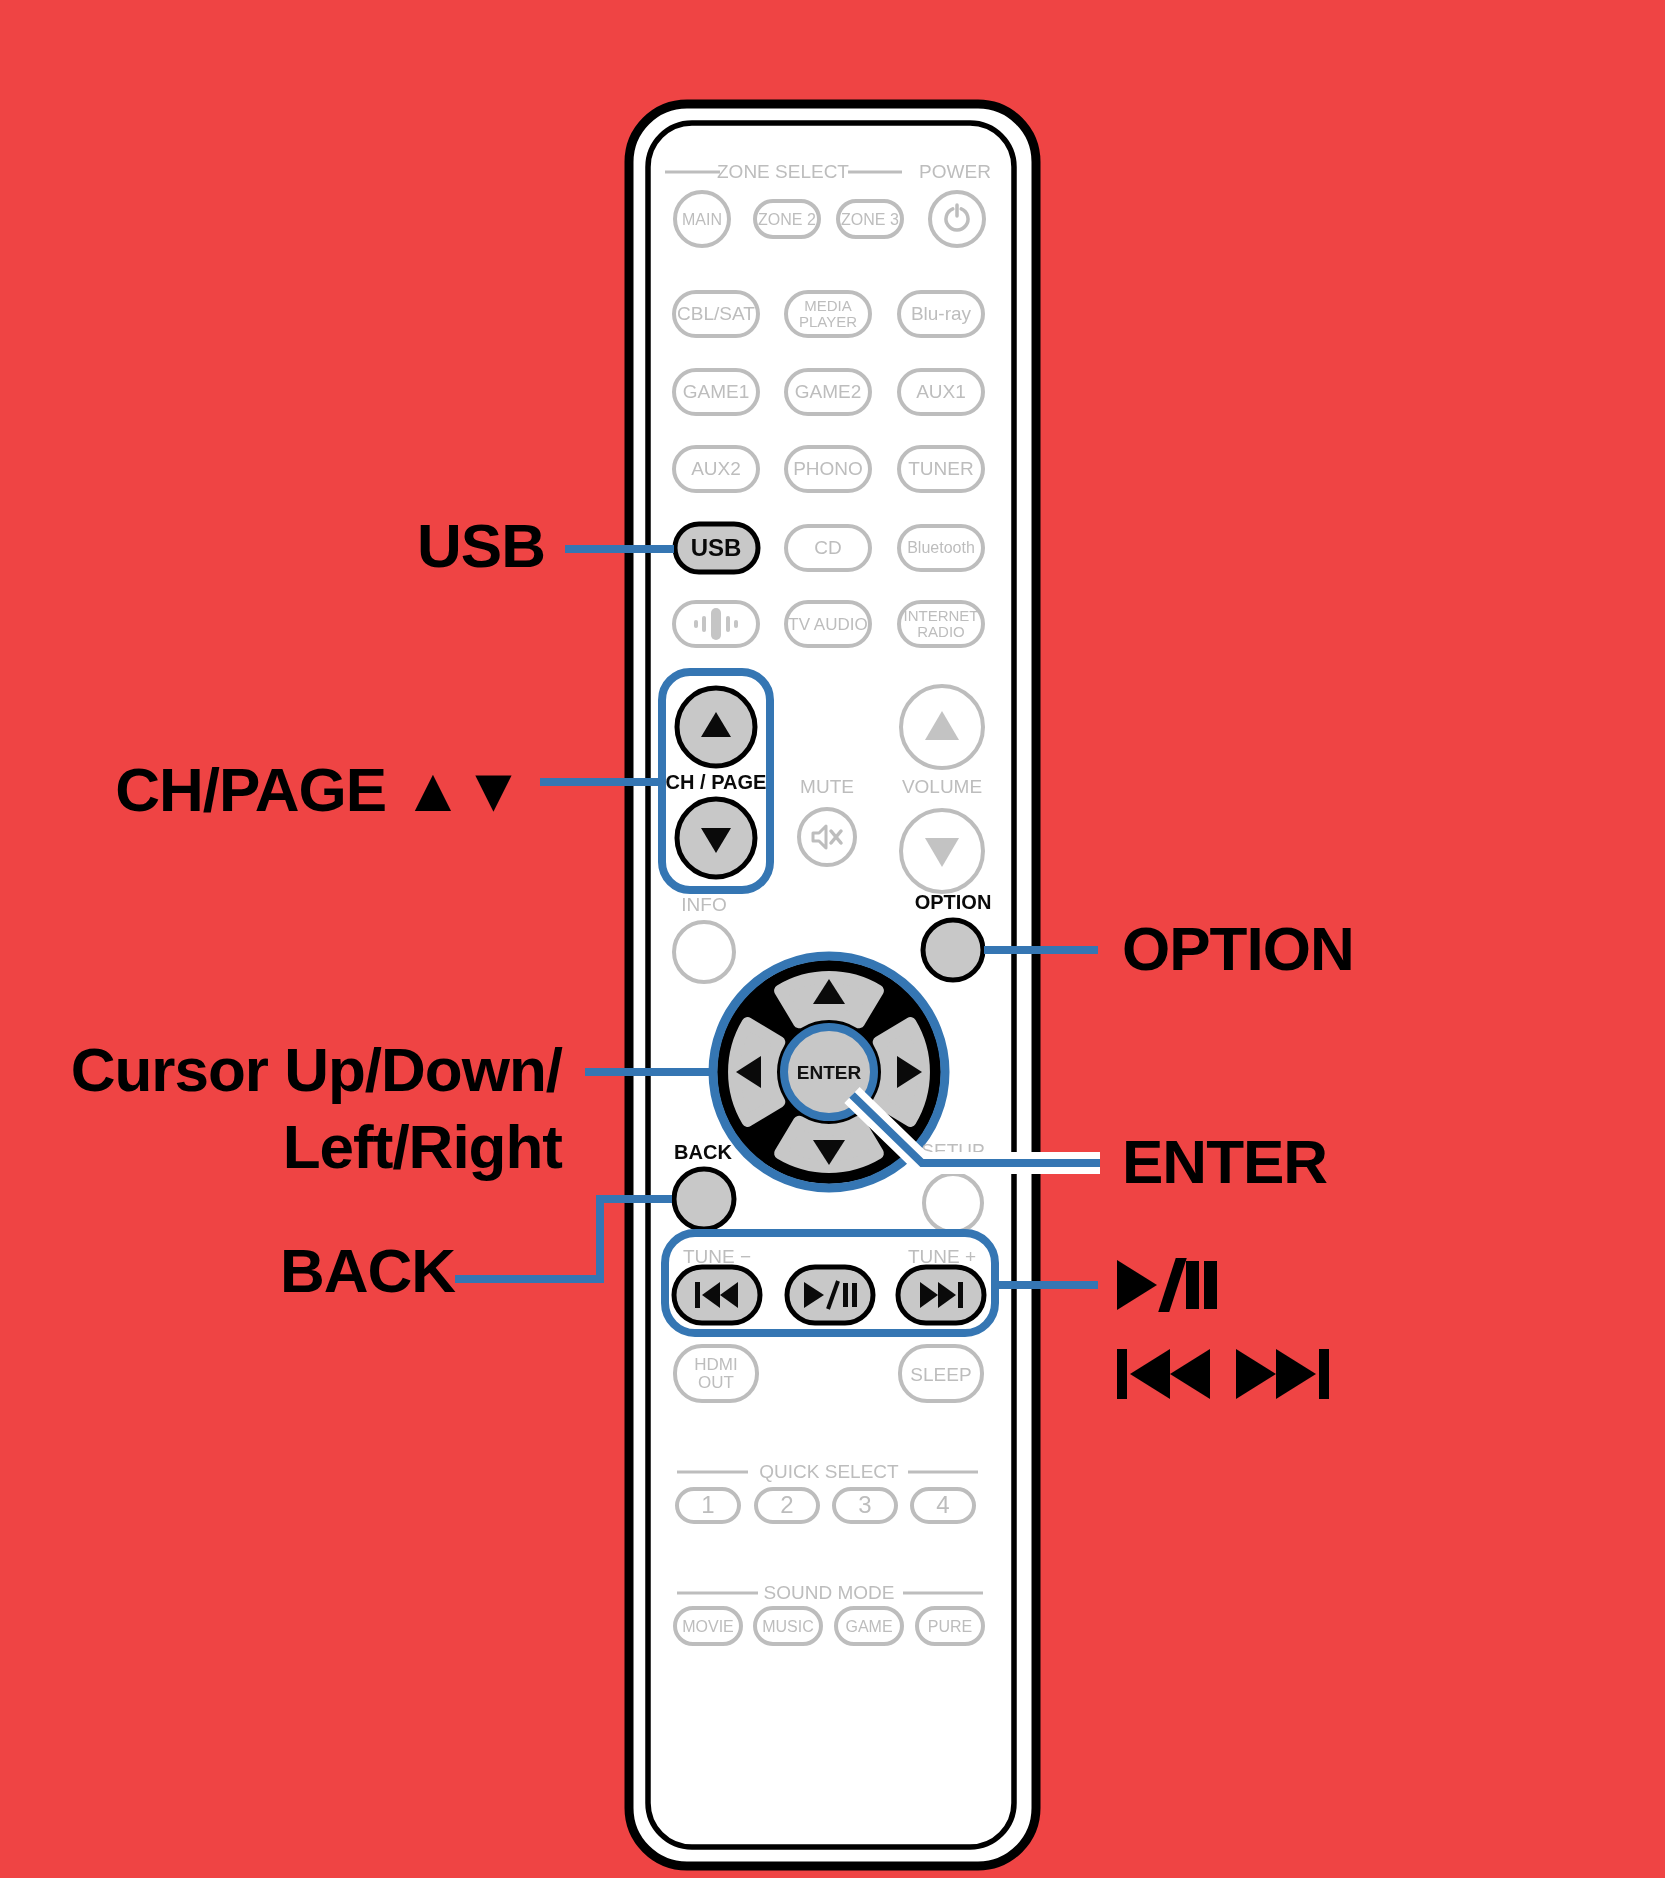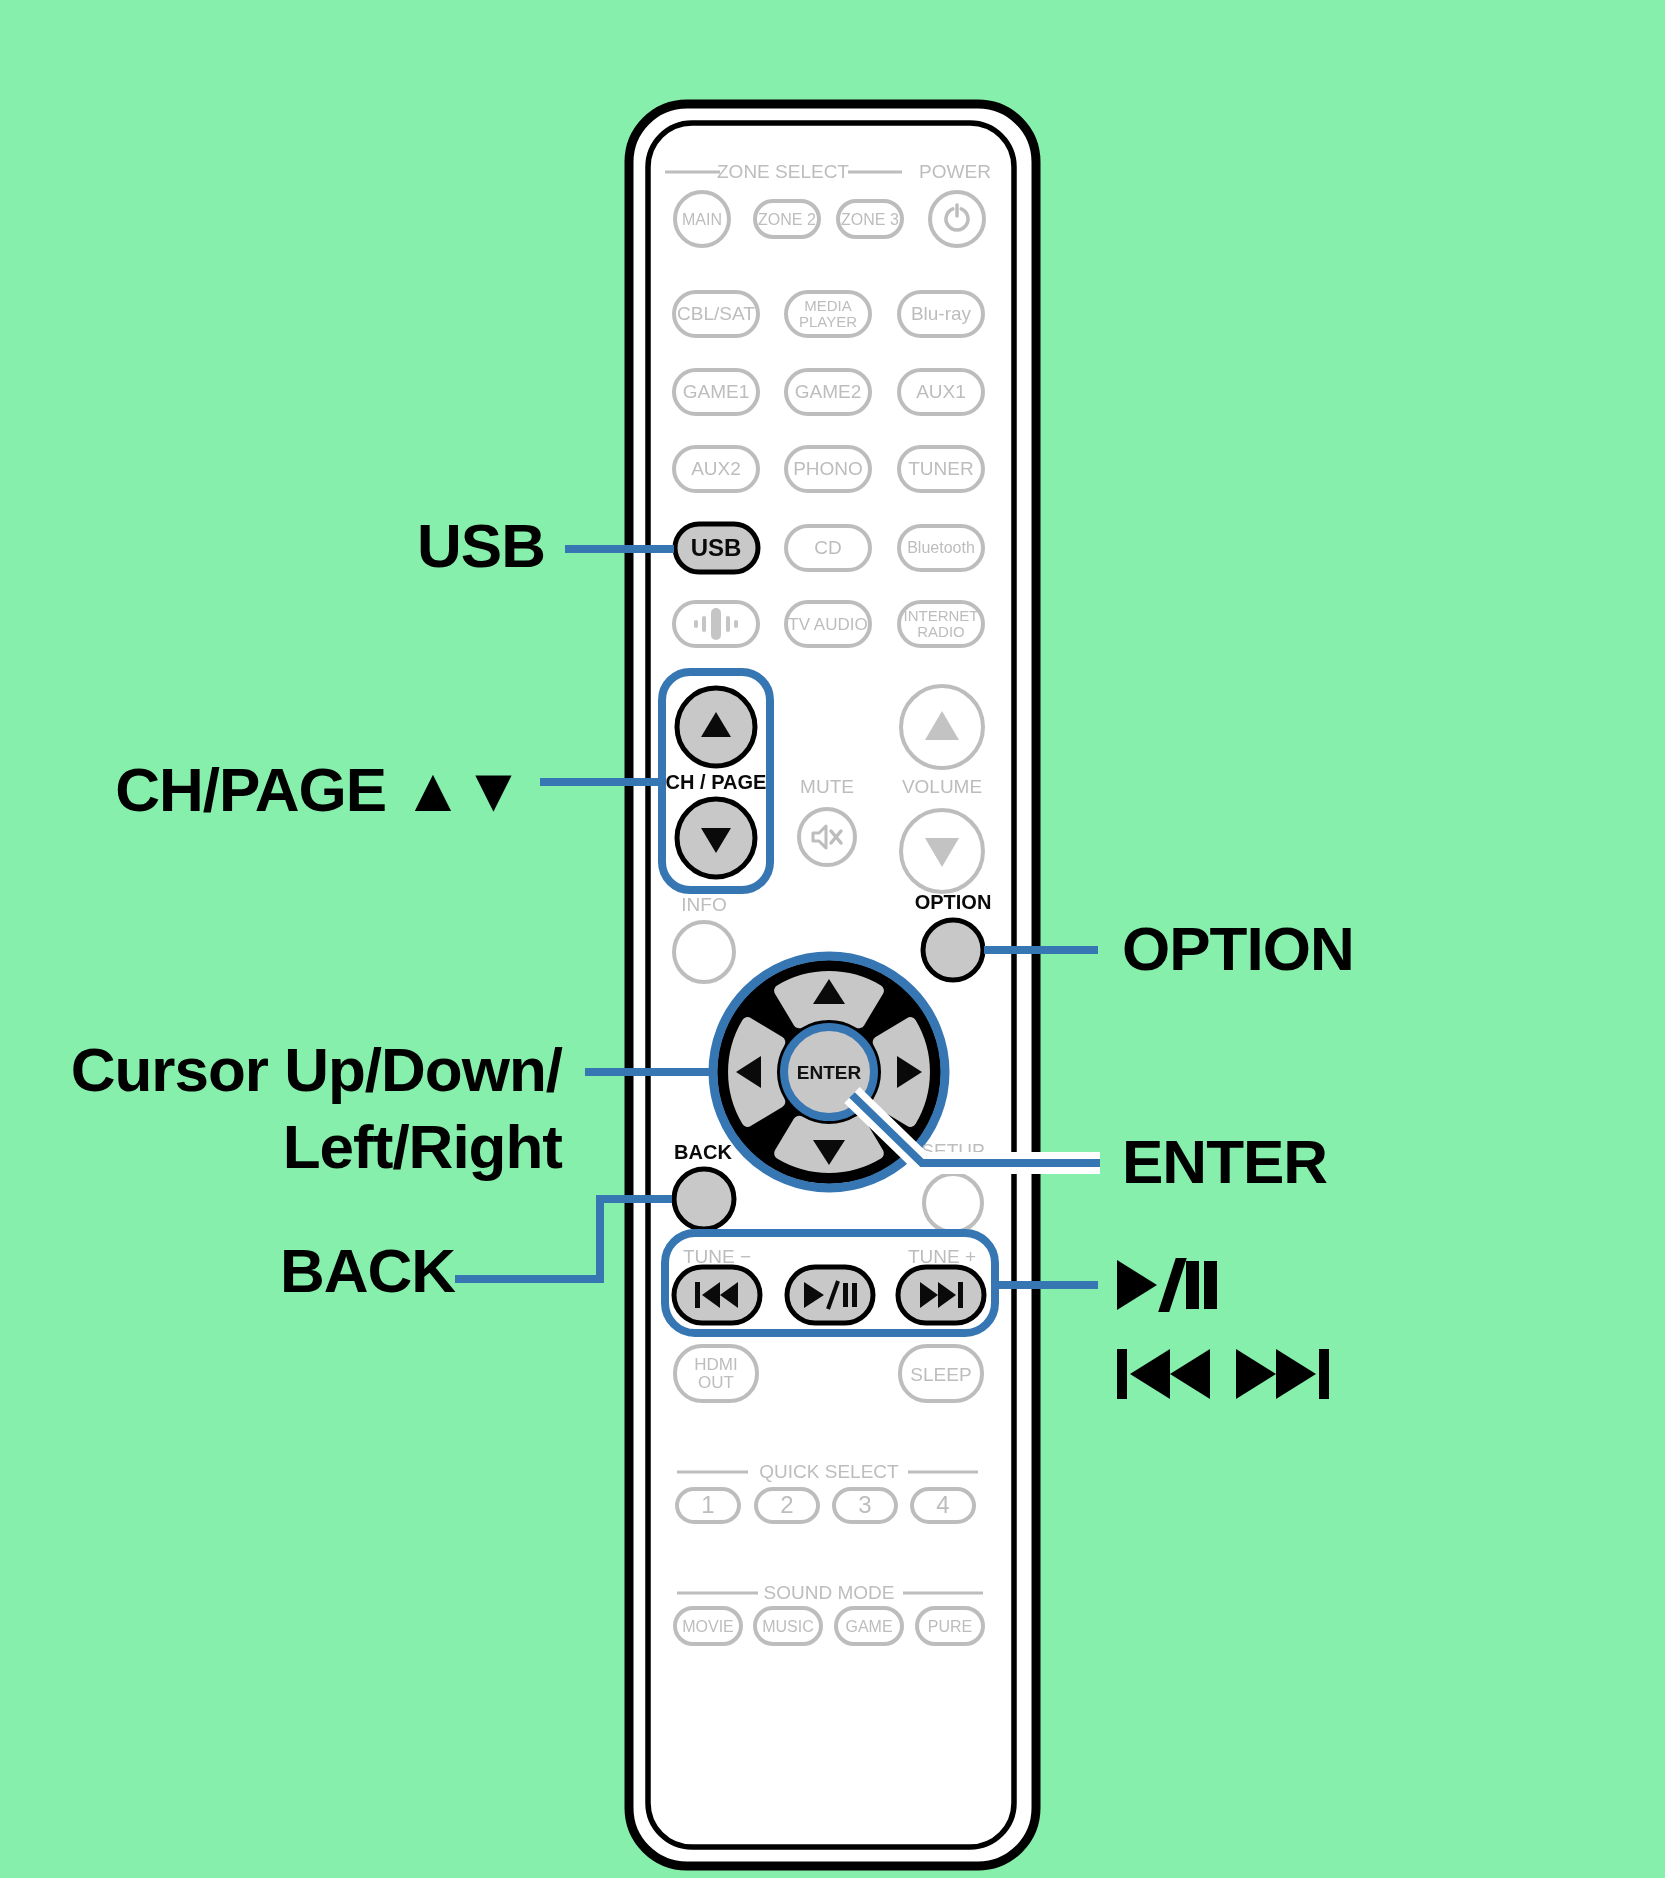--- a/index.html
+++ b/index.html
@@ -1,16 +1,16 @@
 <!DOCTYPE html>
 <html><head>
 <meta charset="utf-8">
 <style>
   html,body{margin:0;padding:0;background:#fff;}
-  .stage{position:relative;width:1665px;height:1878px;background:#86efac;overflow:hidden;
+  .stage{position:relative;width:1665px;height:1878px;background:#ef4444;overflow:hidden;
          font-family:"Liberation Sans",sans-serif;}
   svg{position:absolute;left:0;top:0;}
   svg text{font-family:"Liberation Sans",sans-serif;}
   .gtxt{fill:#bdbdbd;}
   .ktxt{fill:#0a0a0a;font-weight:bold;}
   .t15{font-size:15px;} .t16{font-size:16px;} .t17{font-size:17px;}
   .t19{font-size:19px;} .t20{font-size:20px;} .t24{font-size:24px;}
   .anch{text-anchor:middle;}
   
   .biglbl{position:absolute;color:#000;font-size:62px;font-weight:bold;

